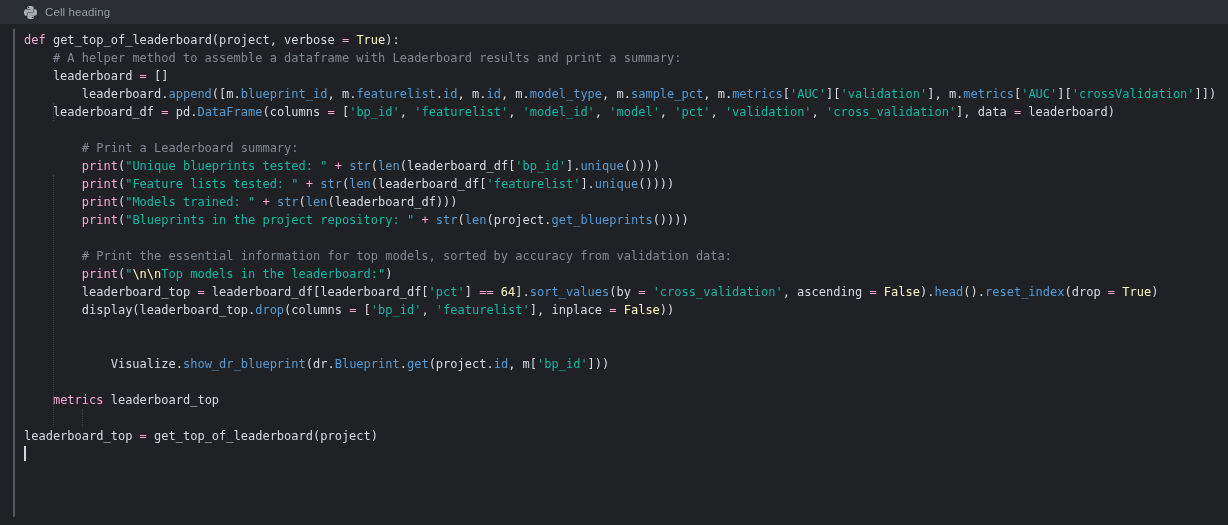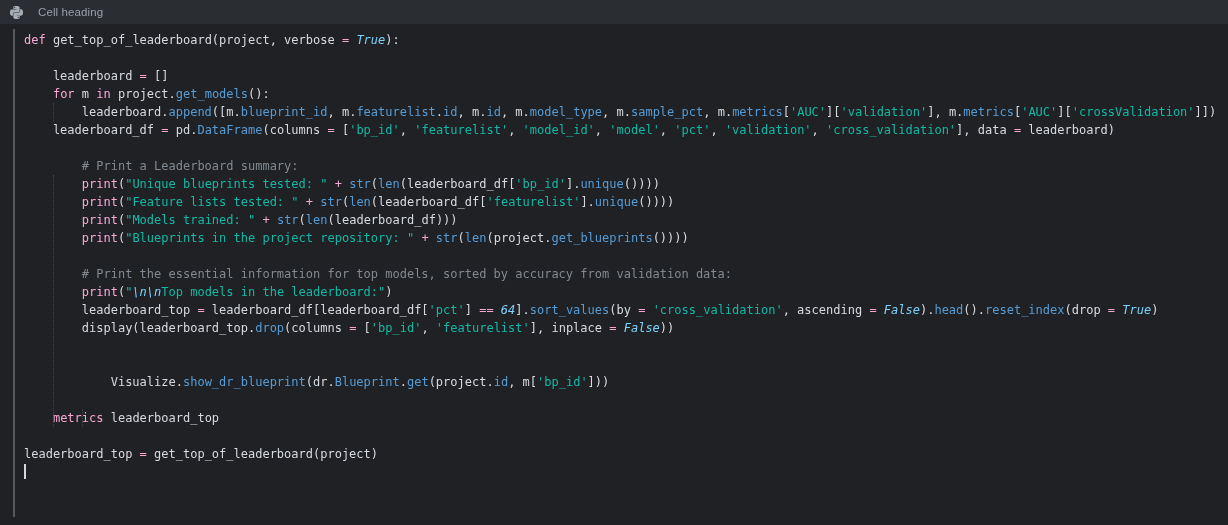--- a/index.html
+++ b/index.html
@@ -1,50 +1,49 @@
 <!DOCTYPE html>
 <html><head>
 <meta charset="utf-8">
 <style>
   html,body{margin:0;padding:0;background:#1f2124;}
   body{width:1228px;height:525px;overflow:hidden;font-family:"DejaVu Sans Mono",monospace;}
   .cell{position:relative;width:1228px;height:525px;background:#1f2124;}
-  .cell-header{height:24px;background:#2a2d31;display:flex;align-items:center;padding-left:10px;gap:15px;}
+  .cell-header{height:24px;background:#2a2d31;display:flex;align-items:center;padding-left:24px;gap:8px;}
   .cell-header .py-icon{width:13px;height:13px;flex:0 0 auto;display:block;}
   .cell-heading-label{font-family:"Liberation Sans",sans-serif;font-size:11.5px;color:#9aa0a6;letter-spacing:.1px;}
   .code{position:relative;padding:7px 0 0 24px;font-size:12px;line-height:18px;color:#d7dae0;}
   .code-line{height:18px;white-space:pre;}
   .tok-pl{color:#d7dae0;}
   .tok-kw{color:#f9a8d4;}
   .tok-com{color:#838991;}
   .tok-str{color:#14b8a6;}
   .tok-fn{color:#569cd6;}
-  .tok-lit{color:#7dd3fc;font-style:italic;}
+  .tok-lit{color:#fef9c3;}
   .gutter-line{position:absolute;left:13px;top:5px;width:2px;height:488px;background:#53565a;}
   .indent-guide{position:absolute;width:0;border-left:1px dotted #3e434a;}
   .cursor{display:inline-block;width:2px;height:15px;background:#d4d7dc;vertical-align:middle;margin-top:-2px;}
 </style>
 </head>
 <body>
 
 <div class="cell">
   <div class="cell-header">
     <svg class="py-icon" viewBox="0 0 24 24" aria-hidden="true">
       <path fill="#a7adb5" d="M14.25.18l.9.2.73.26.59.3.45.32.34.34.25.34.16.33.1.3.04.26.02.2-.01.13V8.5l-.05.63-.13.55-.21.46-.26.38-.3.31-.33.25-.35.19-.35.14-.33.1-.3.07-.26.04-.21.02H8.77l-.69.05-.59.14-.5.22-.41.27-.33.32-.27.35-.2.36-.15.37-.1.35-.07.32-.04.27-.02.21v3.06H3.17l-.21-.03-.28-.07-.32-.12-.35-.18-.36-.26-.36-.36-.35-.46-.32-.59-.28-.73-.21-.88-.14-1.05-.05-1.23.06-1.22.16-1.04.24-.87.32-.71.36-.57.4-.44.42-.33.42-.24.4-.16.36-.1.32-.05.24-.01h.16l.06.01h8.16v-.83H6.18l-.01-2.75-.02-.37.05-.34.11-.31.17-.28.25-.26.31-.23.38-.2.44-.18.51-.15.58-.12.64-.1.71-.06.77-.04.84-.02 1.27.05zm-6.3 1.98l-.23.33-.08.41.08.41.23.34.33.22.41.09.41-.09.33-.22.23-.34.08-.41-.08-.41-.23-.33-.33-.22-.41-.09-.41.09zm13.09 3.95l.28.06.32.12.35.18.36.27.36.35.35.47.32.59.28.73.21.88.14 1.04.05 1.23-.06 1.23-.16 1.04-.24.86-.32.71-.36.57-.4.45-.42.33-.42.24-.4.16-.36.09-.32.05-.24.02-.16-.01h-8.22v.82h5.84l.01 2.76.02.36-.05.34-.11.31-.17.29-.25.25-.31.24-.38.2-.44.17-.51.15-.58.13-.64.09-.71.07-.77.04-.84.01-1.27-.04-1.07-.14-.9-.2-.73-.25-.59-.3-.45-.33-.34-.34-.25-.34-.16-.33-.1-.3-.04-.25-.02-.2.01-.13v-5.34l.05-.64.13-.54.21-.46.26-.38.3-.32.33-.24.35-.2.35-.14.33-.1.3-.06.26-.04.21-.02.13-.01h5.84l.69-.05.59-.14.5-.21.41-.28.33-.32.27-.35.2-.36.15-.36.1-.35.07-.32.04-.28.02-.21V6.07h2.09l.14.01zm-6.47 14.25l-.23.33-.08.41.08.41.23.33.33.23.41.08.41-.08.33-.23.23-.33.08-.41-.08-.41-.23-.33-.33-.23-.41-.08-.41.08z"></path>
     </svg>
     <span class="cell-heading-label">Cell heading</span>
   </div>
 
   <div class="code">
     <div class="gutter-line"></div>
     <div>
         <div class="code-line"><span class="tok-kw">def</span><span class="tok-pl"> get_top_of_leaderboard(project, verbose </span><span class="tok-kw">=</span><span class="tok-pl"> </span><span class="tok-lit">True</span><span class="tok-pl">):</span></div>
-        <div class="code-line"><span class="tok-pl">    </span></div>
+        <div class="code-line"><span class="tok-pl">    </span><span class="tok-com"># A helper method to assemble a dataframe with Leaderboard results and print a summary:</span></div>
         <div class="code-line"><span class="tok-pl">    leaderboard </span><span class="tok-kw">=</span><span class="tok-pl"> []</span></div>
-        <div class="code-line"><span class="tok-pl">    </span><span class="tok-kw">for</span><span class="tok-pl"> m </span><span class="tok-kw">in</span><span class="tok-pl"> project.</span><span class="tok-fn">get_models</span><span class="tok-pl">():</span></div>
         <div class="code-line"><span class="tok-pl">        leaderboard.</span><span class="tok-fn">append</span><span class="tok-pl">([m.</span><span class="tok-fn">blueprint_id</span><span class="tok-pl">, m.</span><span class="tok-fn">featurelist</span><span class="tok-pl">.</span><span class="tok-fn">id</span><span class="tok-pl">, m.</span><span class="tok-fn">id</span><span class="tok-pl">, m.</span><span class="tok-fn">model_type</span><span class="tok-pl">, m.</span><span class="tok-fn">sample_pct</span><span class="tok-pl">, m.</span><span class="tok-fn">metrics</span><span class="tok-pl">[</span><span class="tok-str">'AUC'</span><span class="tok-pl">][</span><span class="tok-str">'validation'</span><span class="tok-pl">], m.</span><span class="tok-fn">metrics</span><span class="tok-pl">[</span><span class="tok-str">'AUC'</span><span class="tok-pl">][</span><span class="tok-str">'crossValidation'</span><span class="tok-pl">]])</span></div>
         <div class="code-line"><span class="tok-pl">    leaderboard_df </span><span class="tok-kw">=</span><span class="tok-pl"> pd.</span><span class="tok-fn">DataFrame</span><span class="tok-pl">(columns </span><span class="tok-kw">=</span><span class="tok-pl"> [</span><span class="tok-str">'bp_id'</span><span class="tok-pl">, </span><span class="tok-str">'featurelist'</span><span class="tok-pl">, </span><span class="tok-str">'model_id'</span><span class="tok-pl">, </span><span class="tok-str">'model'</span><span class="tok-pl">, </span><span class="tok-str">'pct'</span><span class="tok-pl">, </span><span class="tok-str">'validation'</span><span class="tok-pl">, </span><span class="tok-str">'cross_validation'</span><span class="tok-pl">], data </span><span class="tok-kw">=</span><span class="tok-pl"> leaderboard)</span></div>
         <div class="code-line"></div>
         <div class="code-line"><span class="tok-pl">        </span><span class="tok-com"># Print a Leaderboard summary:</span></div>
         <div class="code-line"><span class="tok-pl">        </span><span class="tok-kw">print</span><span class="tok-pl">(</span><span class="tok-str">"Unique blueprints tested: "</span><span class="tok-pl"> </span><span class="tok-kw">+</span><span class="tok-pl"> </span><span class="tok-fn">str</span><span class="tok-pl">(</span><span class="tok-fn">len</span><span class="tok-pl">(leaderboard_df[</span><span class="tok-str">'bp_id'</span><span class="tok-pl">].</span><span class="tok-fn">unique</span><span class="tok-pl">())))</span></div>
         <div class="code-line"><span class="tok-pl">        </span><span class="tok-kw">print</span><span class="tok-pl">(</span><span class="tok-str">"Feature lists tested: "</span><span class="tok-pl"> </span><span class="tok-kw">+</span><span class="tok-pl"> </span><span class="tok-fn">str</span><span class="tok-pl">(</span><span class="tok-fn">len</span><span class="tok-pl">(leaderboard_df[</span><span class="tok-str">'featurelist'</span><span class="tok-pl">].</span><span class="tok-fn">unique</span><span class="tok-pl">())))</span></div>
         <div class="code-line"><span class="tok-pl">        </span><span class="tok-kw">print</span><span class="tok-pl">(</span><span class="tok-str">"Models trained: "</span><span class="tok-pl"> </span><span class="tok-kw">+</span><span class="tok-pl"> </span><span class="tok-fn">str</span><span class="tok-pl">(</span><span class="tok-fn">len</span><span class="tok-pl">(leaderboard_df)))</span></div>
         <div class="code-line"><span class="tok-pl">        </span><span class="tok-kw">print</span><span class="tok-pl">(</span><span class="tok-str">"Blueprints in the project repository: "</span><span class="tok-pl"> </span><span class="tok-kw">+</span><span class="tok-pl"> </span><span class="tok-fn">str</span><span class="tok-pl">(</span><span class="tok-fn">len</span><span class="tok-pl">(project.</span><span class="tok-fn">get_blueprints</span><span class="tok-pl">())))</span></div>
         <div class="code-line"></div>
         <div class="code-line"><span class="tok-pl">        </span><span class="tok-com"># Print the essential information for top models, sorted by accuracy from validation data:</span></div>

